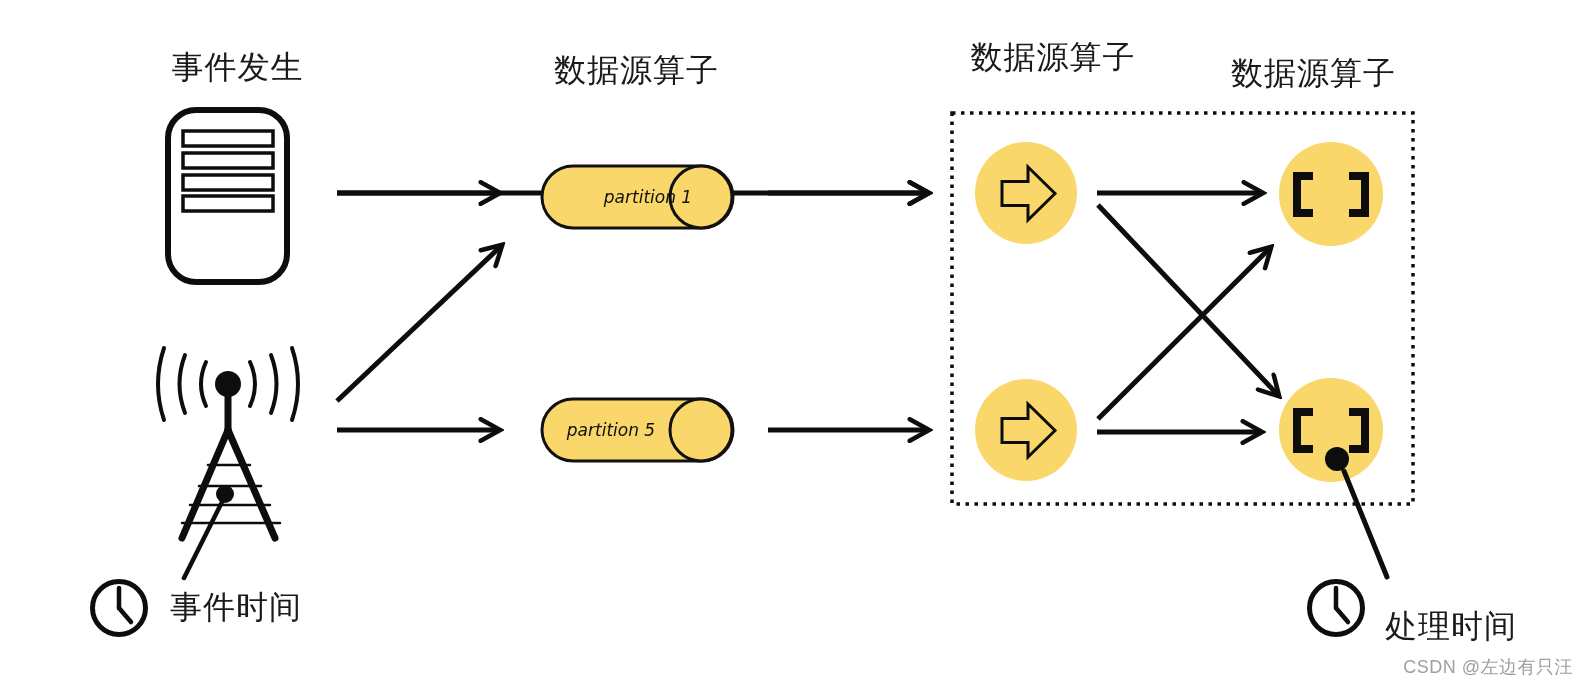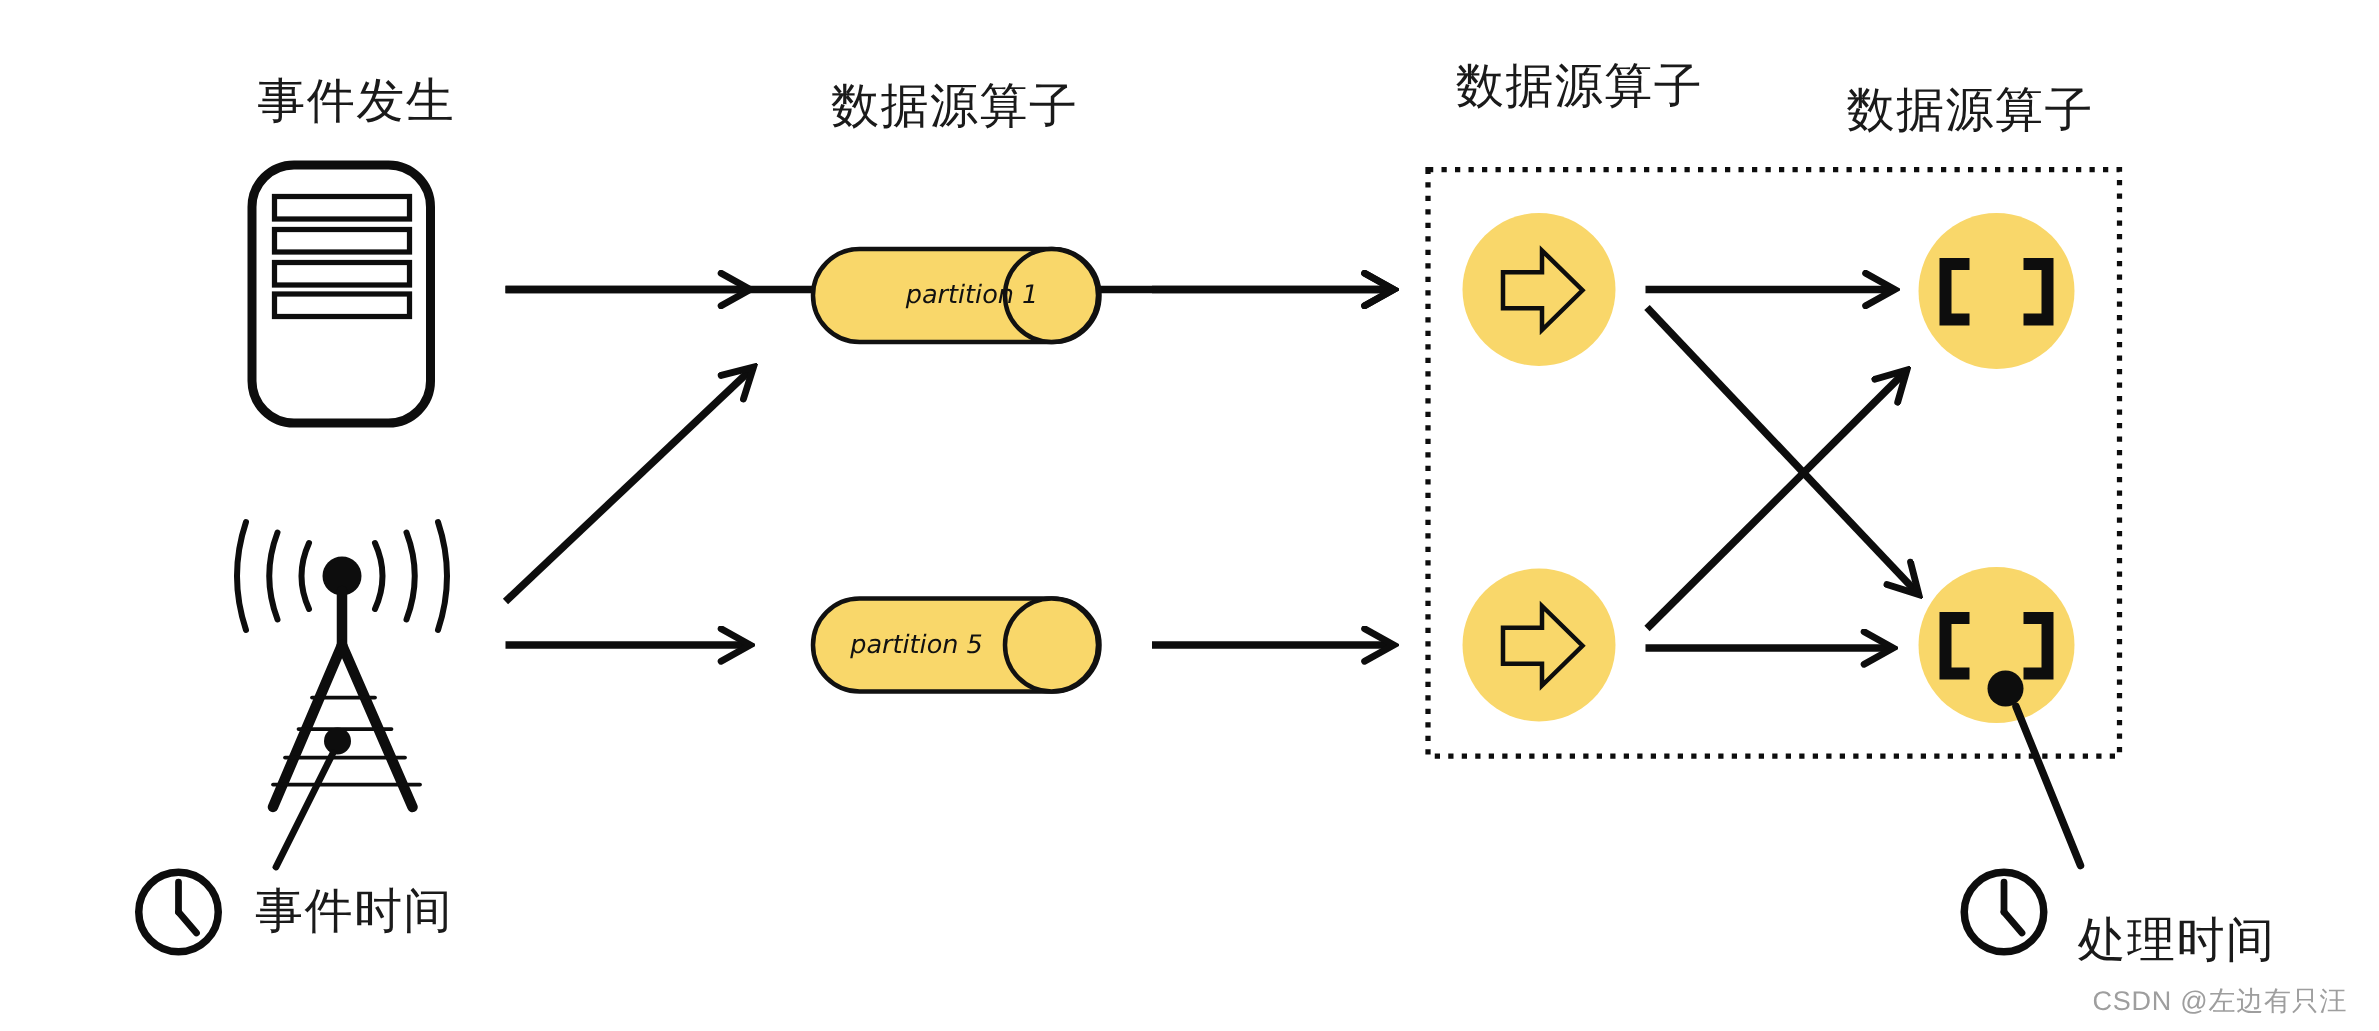--- a/index.html
+++ b/index.html
@@ -20,21 +20,21 @@
   .lbl-processing-time{ left:1381px; top:605px; width:140px; }
   .partition-text {
     position:absolute; width:134px; text-align:center;
     font-family:"DejaVu Sans",sans-serif; font-style:italic;
     font-size:17px; color:#111; letter-spacing:0px;
   }
   .partition-text.p1 { left:544px; top:187px;margin-left:37px; }
   .partition-text.p2 { left:544px; top:420px; }
   .watermark {
     position:absolute; left:1395px; top:655px; width:178px;
-    font-size:18px; color:#9e9e9e; letter-spacing:0.5px;
+    text-align:right; font-size:18px; color:#9e9e9e; letter-spacing:0.5px;
   }
 </style>
 </head>
 <body>
 
 <div class="stage">
 
   <svg width="1586" height="687" viewBox="0 0 1586 687">
     <defs>
       <marker id="ah" viewBox="0 0 12 12" refX="9" refY="6" markerWidth="5.2" markerHeight="5.2" orient="auto" markerUnits="strokeWidth">

